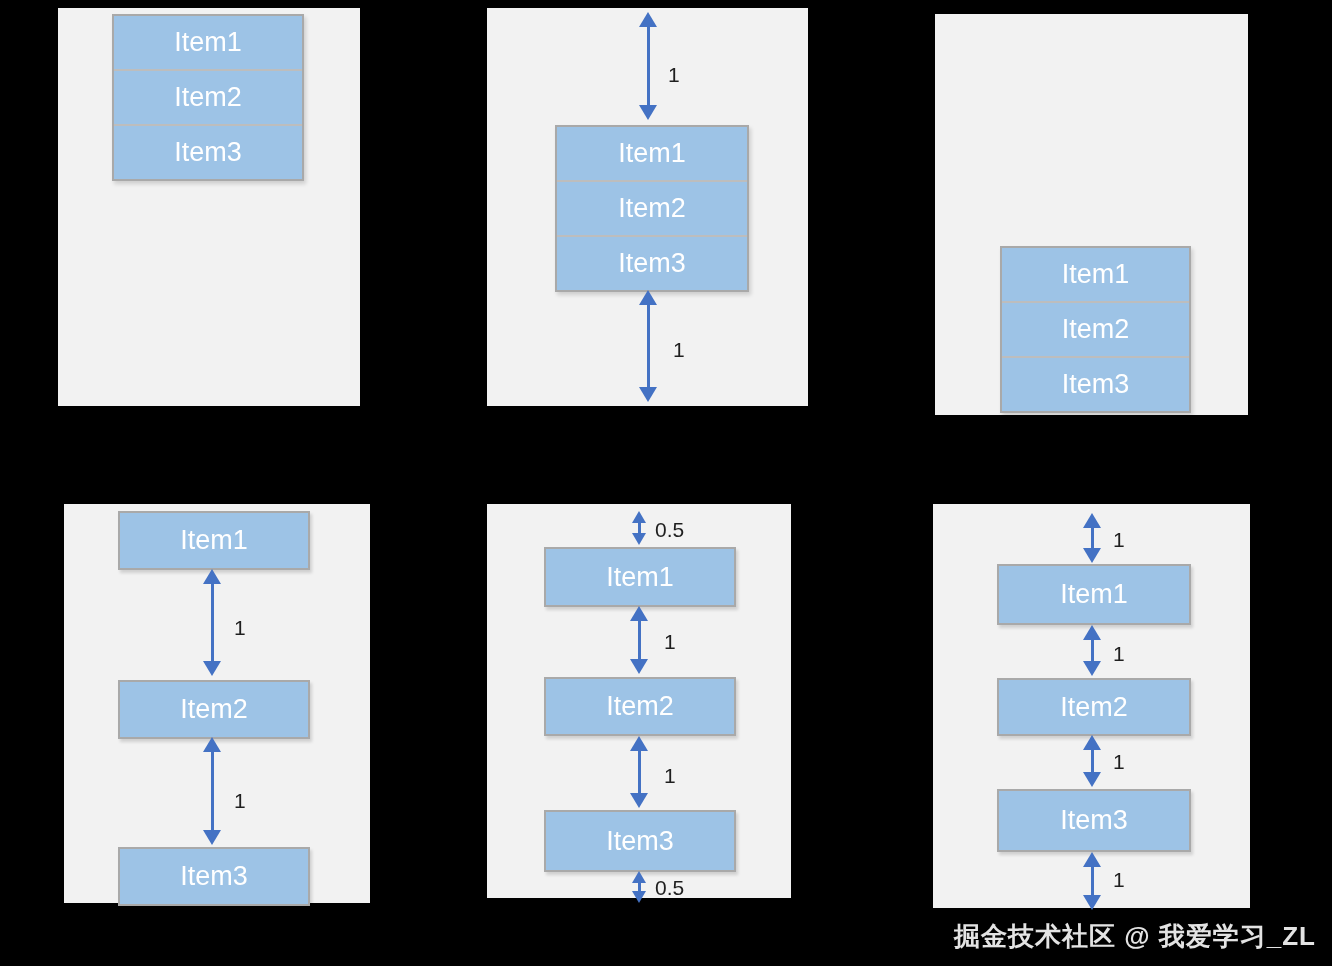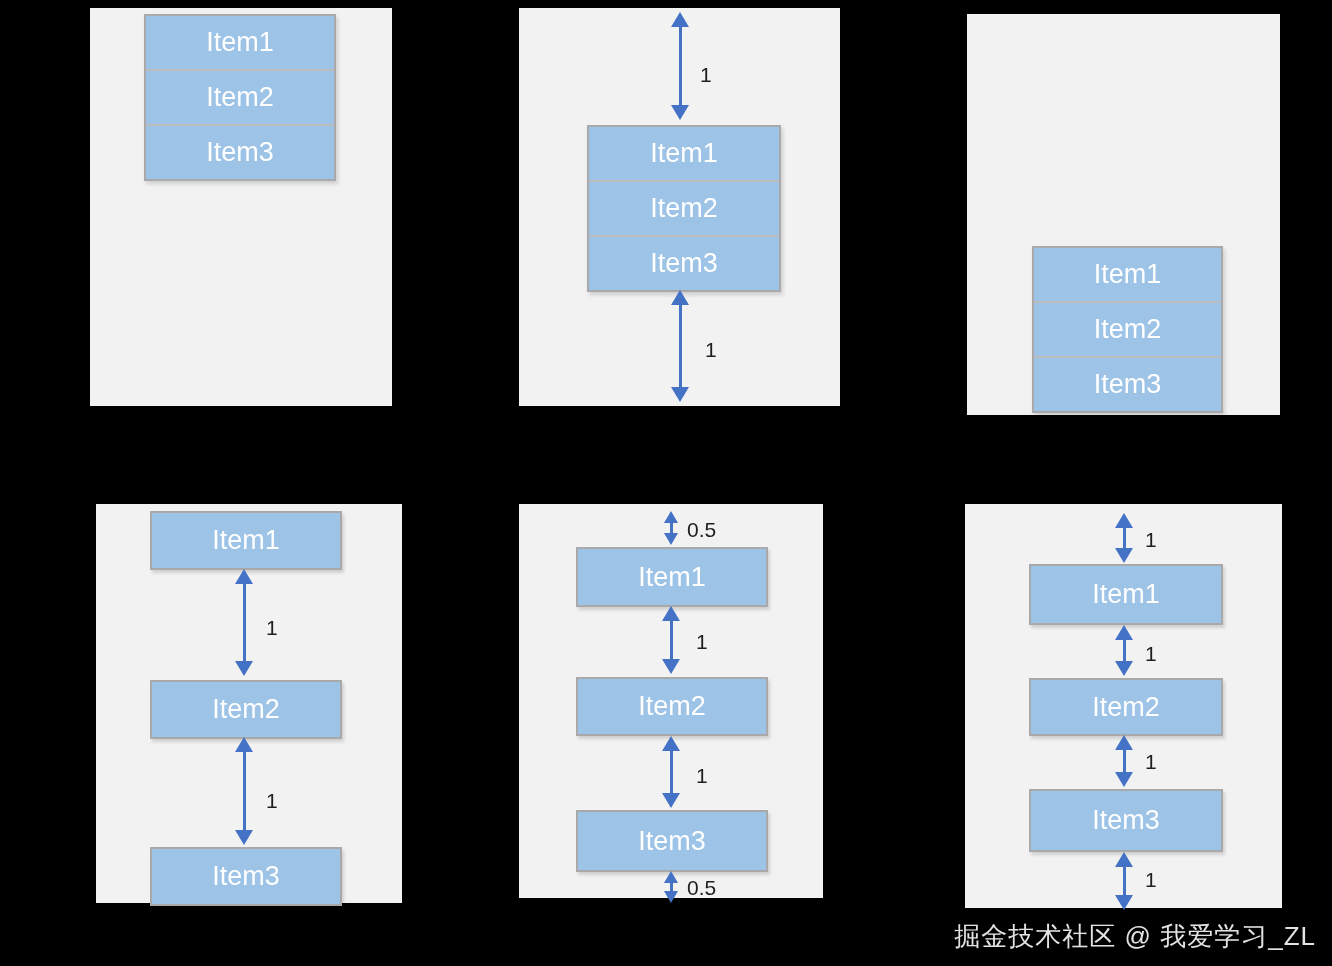--- a/index.html
+++ b/index.html
@@ -11,21 +11,20 @@
   .stage {
     position: relative;
     width: 1332px;
     height: 966px;
     background: var(--page-bg, #000000);
     overflow: hidden;
   }
   .panel {
     position: absolute;
     background: var(--panel-bg, #F2F2F2);
-    margin-left: 32px;
   }
   
   .stack {
     position: absolute;
     background: var(--item-fill, #9DC3E6);
     border: 2px solid var(--item-border, #A9A9A9);
     box-shadow: 2px 3px 4px rgba(0,0,0,0.15);
   }
   .stack-item {
     height: 53px;
@@ -78,21 +77,21 @@
     position: absolute;
     color: var(--gap-label, #1F1F1F);
     font-size: 21px;
     white-space: nowrap;
   }
   .watermark {
     position: absolute;
     right: 16px;
     bottom: 12px;
     font-size: 26px;
-    font-weight: 400;
+    font-weight: 700;
     letter-spacing: 1px;
     color: var(--watermark-text, #E3E3E3);
     text-shadow: 2px 2px 2px rgba(0,0,0,0.95), 0 0 7px rgba(0,0,0,0.85);
     white-space: nowrap;
     text-align: right;
   }
 </style>
 </head>
 <body>
 

